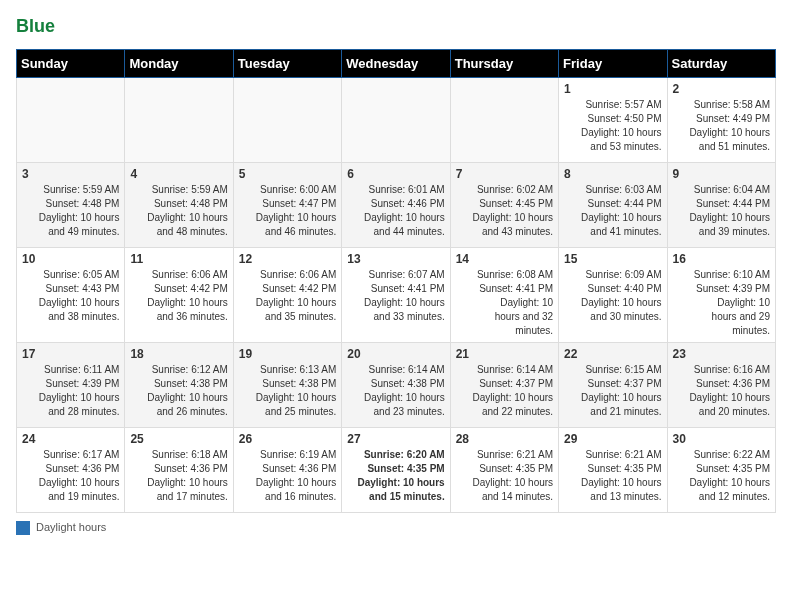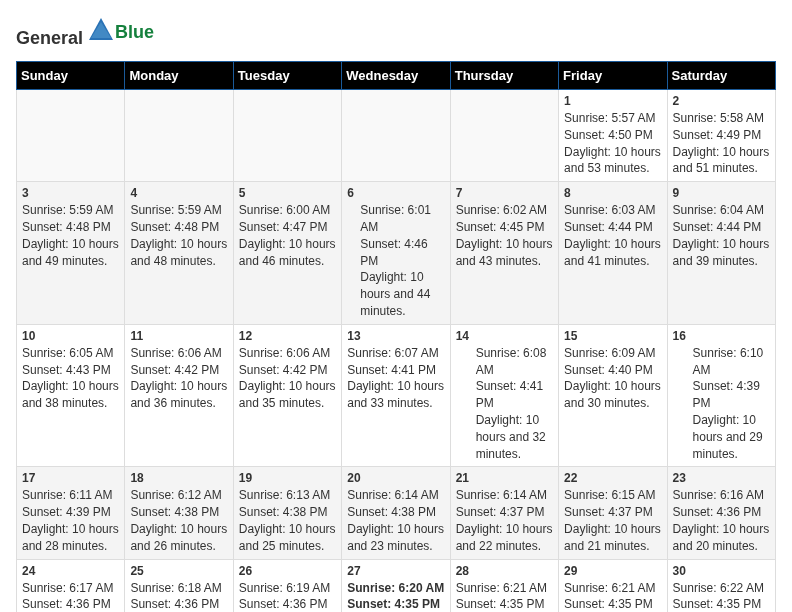--- a/index.html
+++ b/index.html
@@ -80,23 +80,24 @@
     .calendar tr:nth-child(even) td.empty {
       background: #efefef;
     }
     .day-num {
       font-weight: bold;
       font-size: 12px;
       display: block;
       margin-bottom: 2px;
     }
     .day-info {
-      font-size: 12px;
+      font-size: 10px;
       line-height: 1.4;
       color: #333;
+      text-align: right;
     }
     .footer {
       display: flex;
       align-items: center;
       margin-top: 8px;
       font-size: 11px;
       color: #555;
     }
     .footer-legend {
       display: flex;
@@ -107,26 +108,20 @@
       height: 14px;
       background: #2a72b5;
       display: inline-block;
     }
   </style>
 </head>
 <body>
 
 <div class="header">
   <div class="logo">
-    <div>
-      <span class="logo-text-general">General</span><svg class="logo-icon" viewBox="0 0 28 28" xmlns="http://www.w3.org/2000/svg">
-          <polygon points="14,2 26,24 2,24" fill="#2a72b5"></polygon>
-          <polygon points="14,6 24,22 4,22" fill="#5a9fd4" opacity="0.5"></polygon>
-        </svg>
-    </div>
     <span class="logo-text-blue">Blue</span>
   </div>
 </div>
 
 <table class="calendar">
   <thead>
     <tr>
     <th>Sunday</th>
         <th>Monday</th>
         <th>Tuesday</th>

